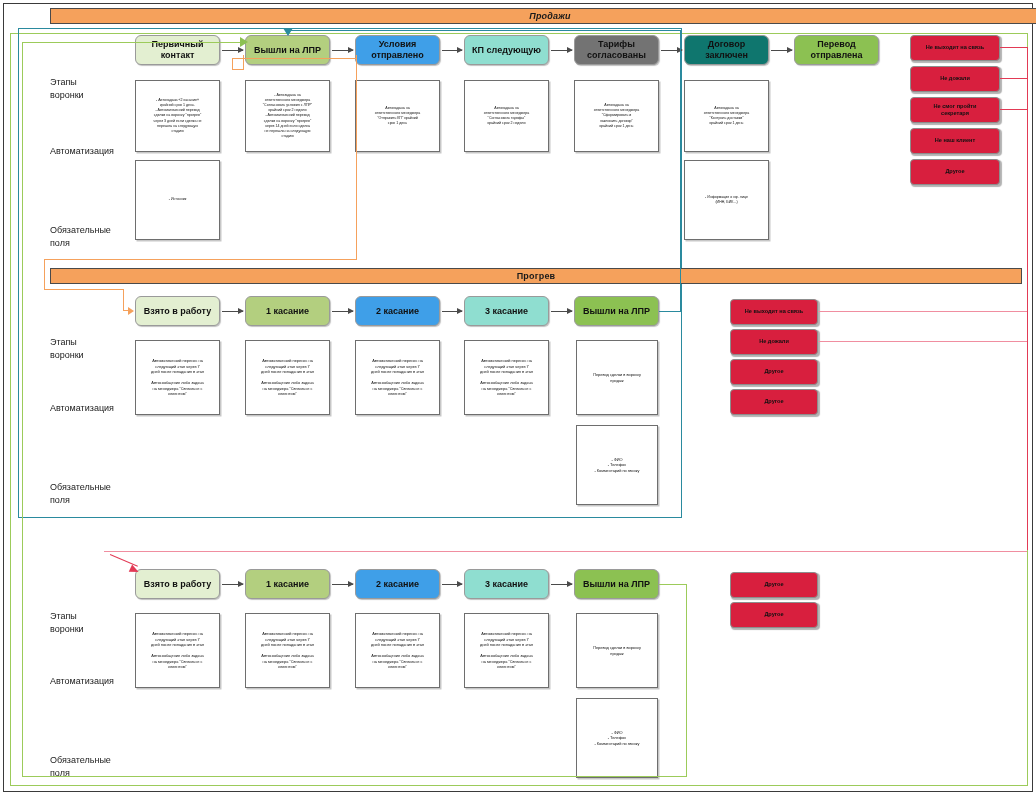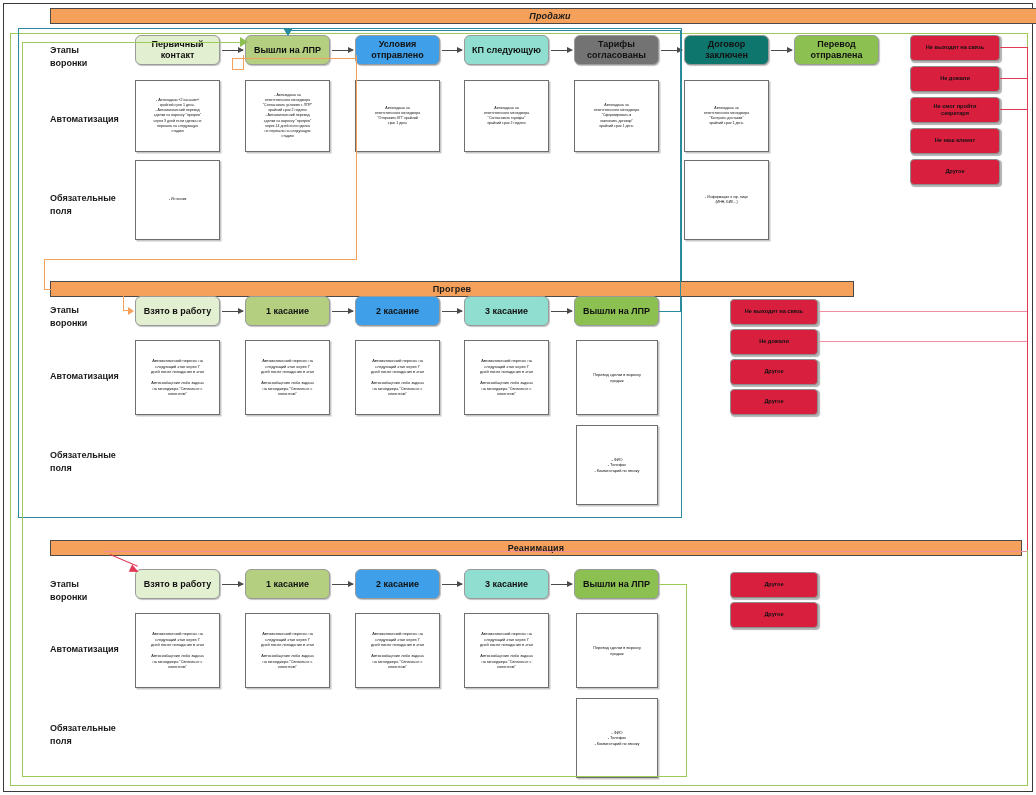--- a/index.html
+++ b/index.html
@@ -22,22 +22,22 @@
   .banner{
     position:absolute;box-sizing:border-box;
     height:16px;background:#f5a15c;border:1px solid #4a4a4a;
     color:#1a1a1a;font-size:9px;font-weight:bold;
     display:flex;align-items:center;justify-content:center;
     letter-spacing:.2px;
   }
 
   
   .row-label{
-    position:absolute;font-size:9px;font-weight:bold;color:#1a1a1a;
-    line-height:13px;width:110px;
+    position:absolute;font-size:9px;font-weight:normal;color:#1a1a1a;
+    line-height:13px;width:110px;margin-top:32px;
   }
 
   
   .stage{
     position:absolute;box-sizing:border-box;
     height:30px;border-radius:6px;
     border:1px solid #9a9a9a;
     display:flex;align-items:center;justify-content:center;
     text-align:center;font-size:9px;font-weight:bold;color:#111;
     line-height:11px;padding:0 3px;
@@ -186,21 +186,21 @@
   <div class="redbox" style="left:910px;top:97px;width:90px;white-space:pre-line;">Не смог пройти
 секретаря</div>
   <div class="redbox" style="left:910px;top:128px;width:90px;">Не наш клиент</div>
   <div class="redbox" style="left:910px;top:159px;width:90px;">Другое</div>
 
   <div class="ln h red" style="left:1000px;top:47px;width:28px;"></div>
   <div class="ln h red" style="left:1000px;top:78px;width:28px;"></div>
   <div class="ln h red" style="left:1000px;top:109px;width:28px;"></div>
   <div class="ln v red" style="left:1027px;top:47px;height:503px;"></div>
 
-  <div class="banner" style="left:50px;top:281px;width:804px;text-align:right;">Прогрев</div>
+  <div class="banner" style="left:50px;top:268px;width:972px;text-align:right;">Прогрев</div>
 
   <div class="row-label" style="left:50px;top:304px;white-space:pre-line;">Этапы
 воронки</div>
   <div class="row-label" style="left:50px;top:370px;">Автоматизация</div>
   <div class="row-label" style="left:50px;top:449px;white-space:pre-line;">Обязательные
 поля</div>
 
   <div class="stage" style="left:135px;top:296px;width:85px;background:#e3efd1;">Взято в работу</div>
   <div class="stage" style="left:245px;top:296px;width:85px;background:#b3cf7f;">1 касание</div>
   <div class="stage" style="left:355px;top:296px;width:85px;background:#3f9fe8;">2 касание</div>
@@ -260,21 +260,20 @@
     </div>
 
   <div class="redbox" style="left:730px;top:299px;width:88px;">Не выходит на связь</div>
   <div class="redbox" style="left:730px;top:329px;width:88px;">Не дожали</div>
   <div class="redbox" style="left:730px;top:359px;width:88px;">Другое</div>
   <div class="redbox" style="left:730px;top:389px;width:88px;">Другое</div>
 
   <div class="ln h redpale" style="left:818px;top:311px;width:209px;"></div>
   <div class="ln h redpale" style="left:818px;top:341px;width:209px;"></div>
 
-  <div class="banner" style="left:50px;top:540px;width:972px;">Реанимация</div>
 
   <div class="row-label" style="left:50px;top:578px;white-space:pre-line;">Этапы
 воронки</div>
   <div class="row-label" style="left:50px;top:643px;">Автоматизация</div>
   <div class="row-label" style="left:50px;top:722px;white-space:pre-line;">Обязательные
 поля</div>
 
   <div class="stage" style="left:135px;top:569px;width:85px;background:#e3efd1;">Взято в работу</div>
   <div class="stage" style="left:245px;top:569px;width:85px;background:#b3cf7f;">1 касание</div>
   <div class="stage" style="left:355px;top:569px;width:85px;background:#3f9fe8;">2 касание</div>

